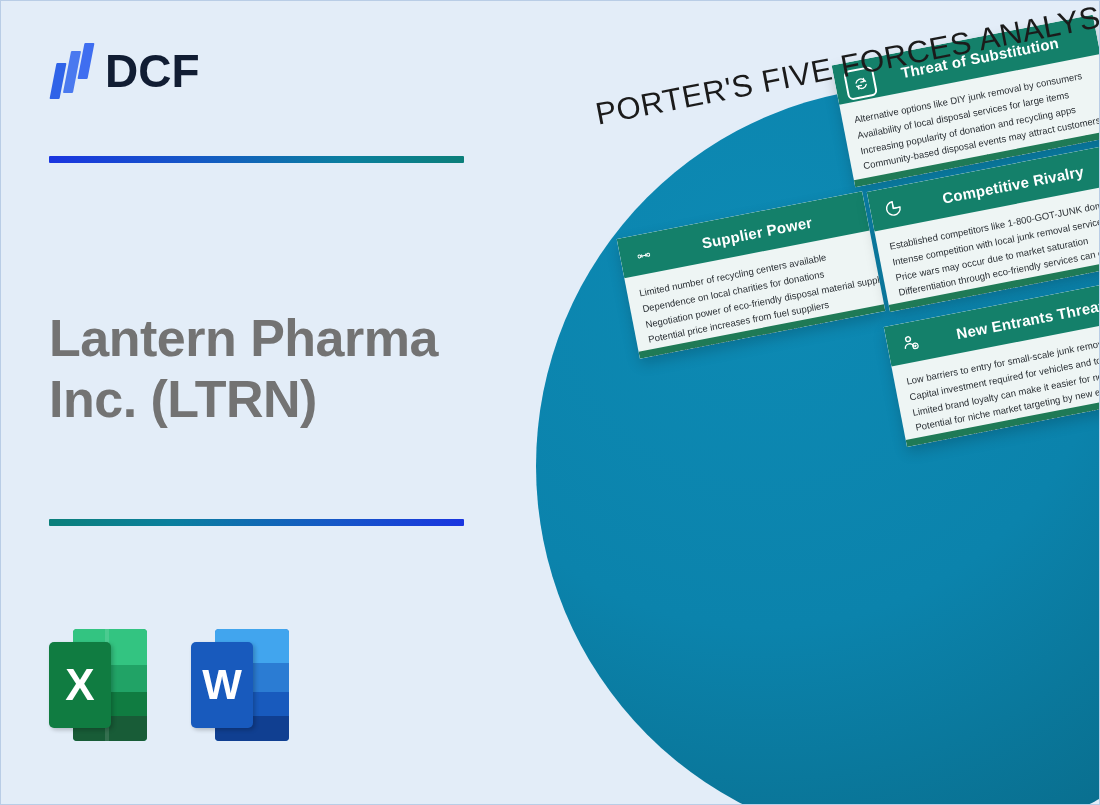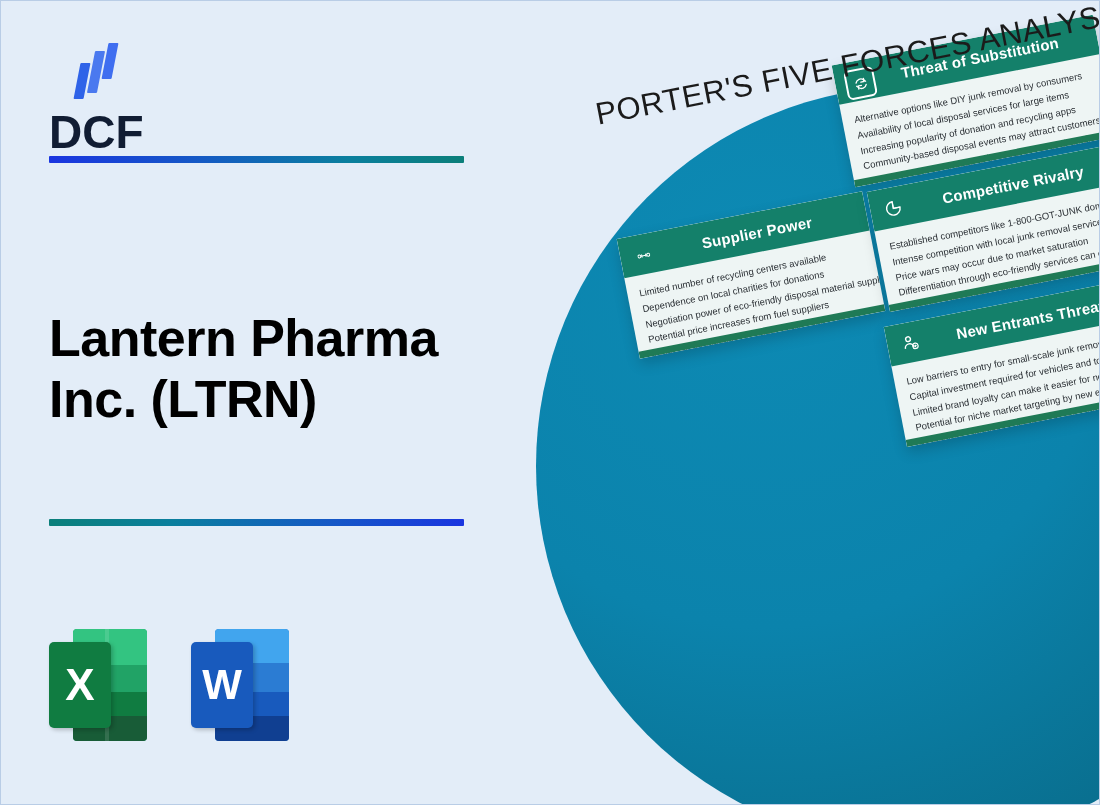--- a/index.html
+++ b/index.html
@@ -19,21 +19,21 @@
     overflow:hidden;
   }
 
   
   .left-panel{
     position:absolute;left:0;top:0;width:560px;height:805px;
     z-index:5;
   }
   .logo-wrap{
     position:absolute;left:48px;top:42px;
-    display:flex;align-items:center;gap:10px;flex-direction:column;
+    display:flex;align-items:center;gap:10px;
   }
   .logo-mark{
     position:relative;width:46px;height:56px;
   }
   .logo-mark i{
     position:absolute;display:block;border-radius:1px;
     transform:skewX(-11deg);
   }
   .logo-mark i.b1{left:4px;top:20px;width:10px;height:36px;background:#2f63e8;}
   .logo-mark i.b2{left:18px;top:8px;width:10px;height:42px;background:#4a79ef;}
@@ -45,21 +45,21 @@
   }
 
   .divider{
     position:absolute;left:48px;width:415px;height:7px;border-radius:1px;
   }
   .divider.top{top:155px;background:linear-gradient(90deg,#1a35e0 0%,#1558c6 35%,#0a7f9e 72%,#0b7f7a 100%);}
   .divider.bottom{top:518px;background:linear-gradient(90deg,#0b7f7a 0%,#0a7f9e 30%,#1558c6 68%,#1a35e0 100%);}
 
   .company-title{
     position:absolute;left:48px;top:272px;width:470px;
-    font-size:52px;font-weight:700;color:#000000;
+    font-size:52px;font-weight:700;color:#737373;
     line-height:1.18;letter-spacing:-0.5px;
   }
 
   .office-icons{
     position:absolute;left:48px;top:628px;
     display:flex;gap:44px;align-items:flex-start;
   }
   .oicon{position:relative;width:98px;height:112px;}
   
   .xl-doc{

